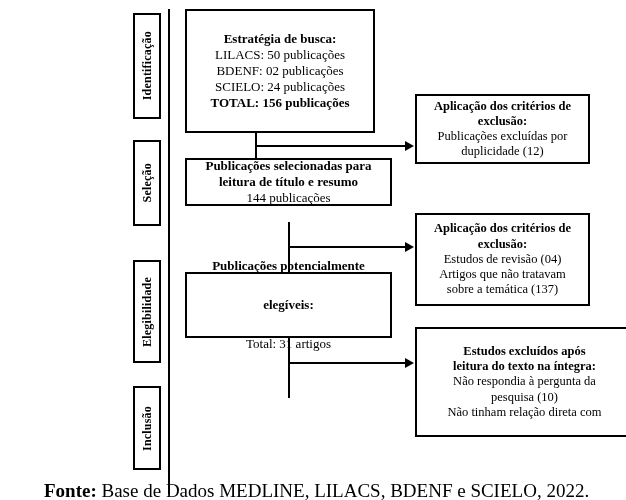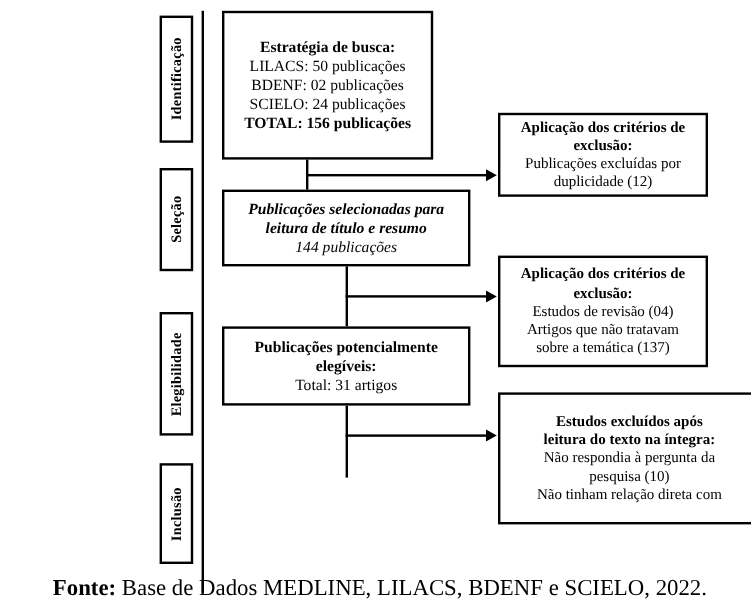--- a/index.html
+++ b/index.html
@@ -109,35 +109,35 @@
   </div>
 
   <div class="stage" style="left:133px; top:260px; width:28px; height:103px;">
     <span class="vtext">Elegibilidade</span>
   </div>
 
   <div class="stage" style="left:133px; top:386px; width:28px; height:84px;">
     <span class="vtext">Inclusão</span>
   </div>
 
-  <div class="box m13" style="left:185px; top:9px; width:176px; height:124px;">
+  <div class="box m13" style="left:185px; top:9px; width:190px; height:124px;">
     <span class="ln bold">Estratégia de busca:</span>
     <span class="ln">LILACS: 50 publicações</span>
     <span class="ln">BDENF: 02 publicações</span>
     <span class="ln">SCIELO: 24 publicações</span>
     <span class="ln bold">TOTAL: 156 publicações</span>
   </div>
 
-  <div class="box m13" style="left:185px; top:158px; width:207px; height:64px;font-style:italic;">
+  <div class="box m13" style="left:185px; top:158px; width:207px; height:48px;">
     <span class="ln bold">Publicações selecionadas para</span>
     <span class="ln bold">leitura de título e resumo</span>
     <span class="ln">144 publicações</span>
   </div>
 
-  <div class="box m13" style="left:185px; top:272px; width:207px; height:66px;">
+  <div class="box m13" style="left:185px; top:272px; width:207px; height:66px;gap:23px;">
     <span class="ln bold">Publicações potencialmente</span>
     <span class="ln bold">elegíveis:</span>
     <span class="ln">Total: 31 artigos</span>
   </div>
 
 
   <div class="box m12" style="left:415px; top:82px; width:175px; height:70px;">
     <span class="ln bold">Aplicação dos critérios de</span>
     <span class="ln bold">exclusão:</span>
     <span class="ln">Publicações excluídas por</span>

